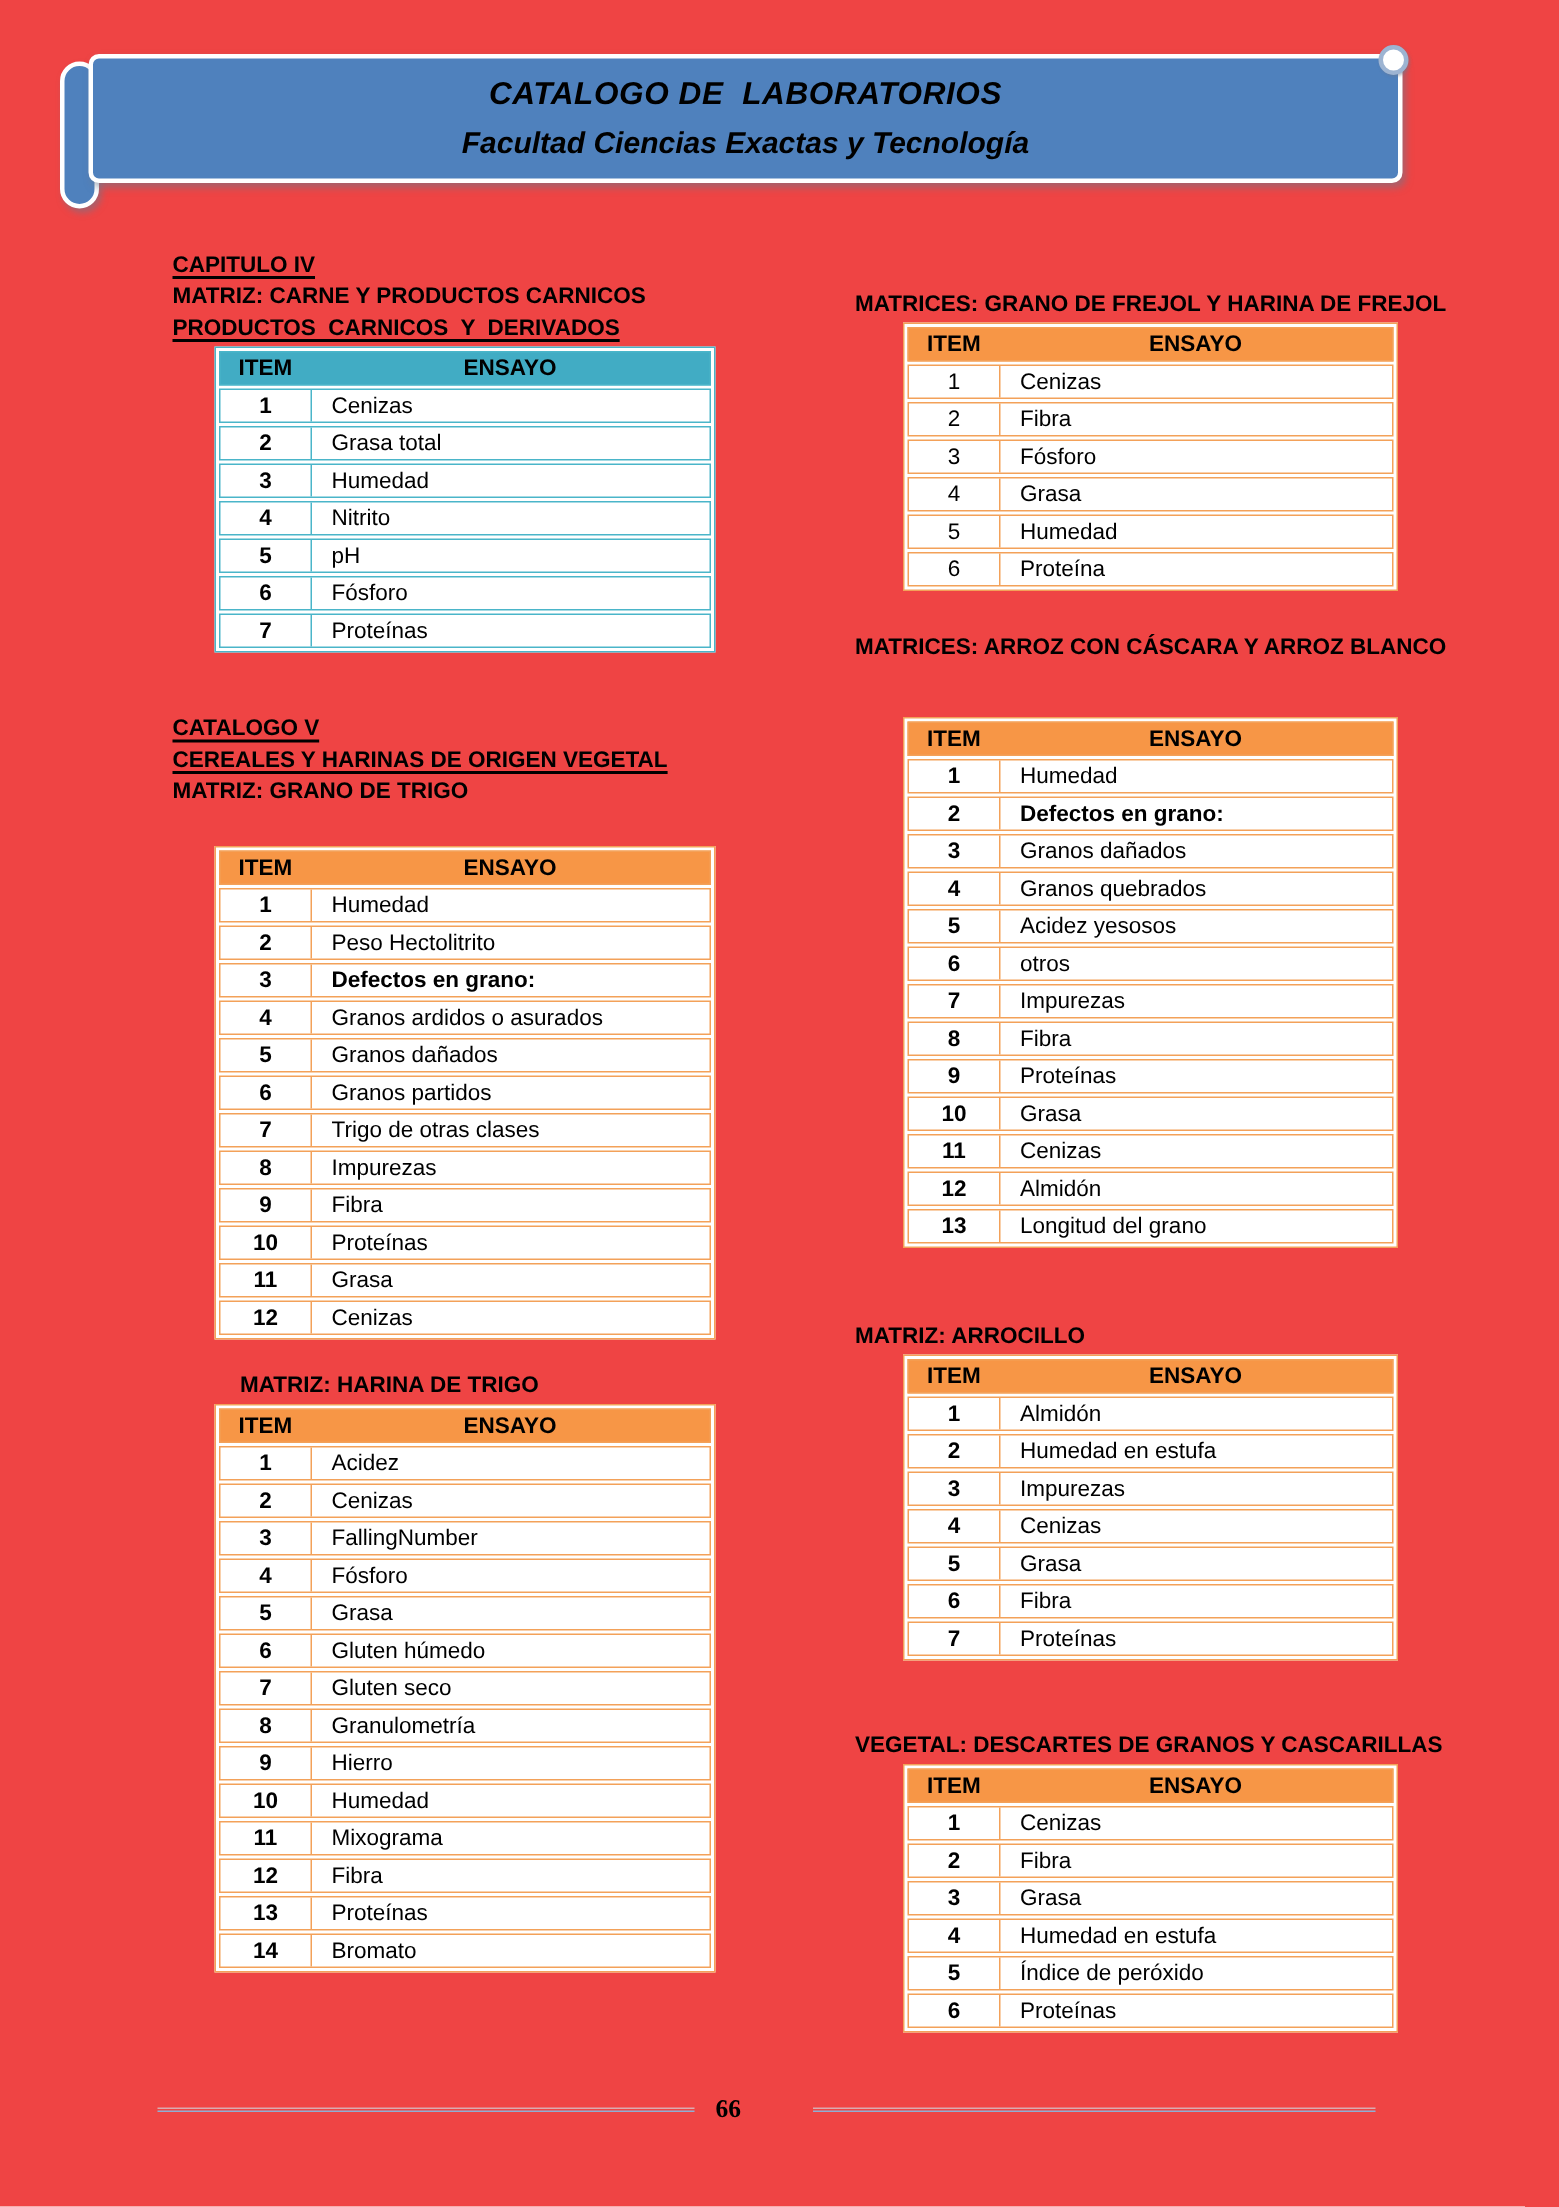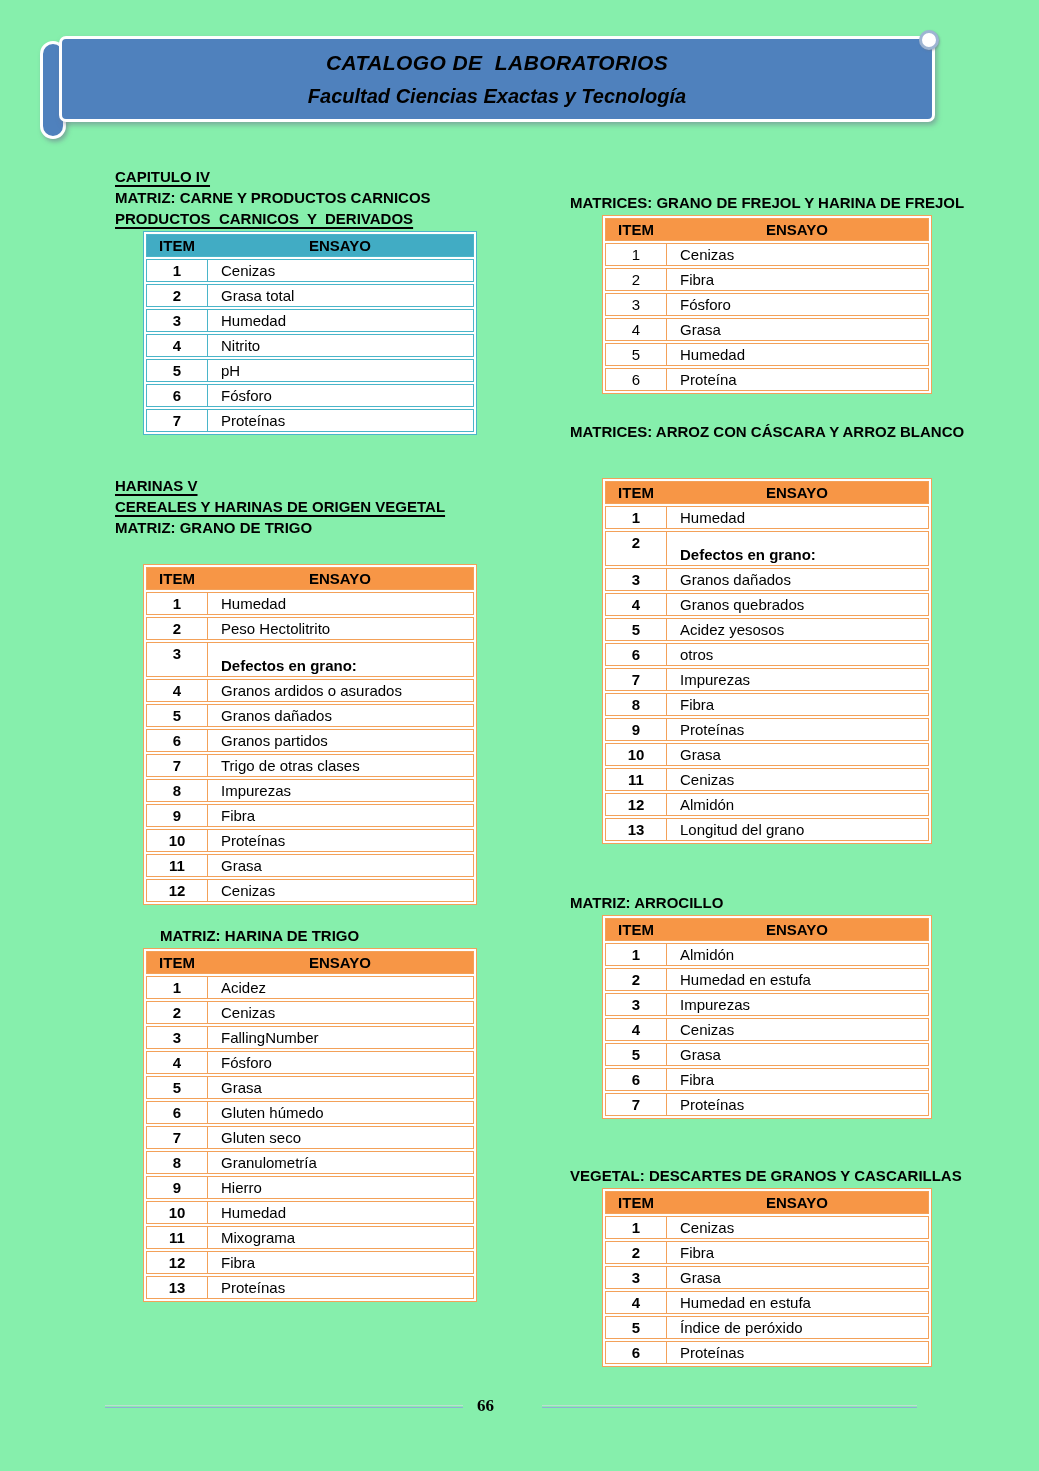--- a/index.html
+++ b/index.html
@@ -1,19 +1,19 @@
 <!DOCTYPE html>
 <html><head>
 <meta charset="utf-8">
 <style>
   html,body { margin:0; padding:0; background:#ffffff; }
   .page {
     position:relative;
     width:1039px; height:1471px;
-    background:#86efac;
+    background:#ef4444;
     font-family:"Liberation Sans", sans-serif;
     color:#000;
     overflow:hidden;
   }
 
   
   .banner { position:absolute; top:36px; left:40px; width:895px; height:100px; }
   .banner-tail {
     position:absolute; left:0; top:5px; width:20px; height:92px;
     background:#4F81BD; border:3px solid #fff; border-radius:13px;
@@ -84,21 +84,21 @@
   }
   .no-bold-items .cell-item { font-weight:normal; }
   .trow.header .cell-item { border-right:none; font-weight:bold; }
   .cell-ensayo {
     flex:1;
     padding-left:13px;
     font-size:15px; line-height:21px;
     white-space:pre-wrap;
   }
   .trow.header .cell-ensayo { padding-left:0; text-align:center; font-weight:bold; }
-  .cell-ensayo.bold { font-weight:bold;margin-top:12px; }
+  .cell-ensayo.bold { font-weight:bold; }
 
   
   .footer {
     position:absolute; top:1397px; left:105px; width:812px;
     display:flex; align-items:center;justify-content:flex-end;
   }
   .rule { border-top:1px solid #8fafd4; height:0; box-shadow:0 -2px 0 rgba(210,215,222,.7); }
   .rule-left  { width:358px; }
   .rule-right { flex:1; }
   .page-num {
@@ -157,21 +157,21 @@
               <div class="cell-item">6</div>
               <div class="cell-ensayo">Fósforo</div>
             </div>
             <div class="trow">
               <div class="cell-item">7</div>
               <div class="cell-ensayo">Proteínas</div>
             </div>
           </div>
         </div>
         <div class="block theme-orange" id="block-trigo">
-          <div class="heading underline">HARINAS V</div>
+          <div class="heading underline">CATALOGO V</div>
           <div class="heading underline">CEREALES Y HARINAS DE ORIGEN VEGETAL</div>
           <div class="heading">MATRIZ: GRANO DE TRIGO</div>
           <div class="matrix-table">
             <div class="trow header">
               <div class="cell-item">ITEM</div>
               <div class="cell-ensayo">ENSAYO</div>
             </div>
             <div class="trow">
               <div class="cell-item">1</div>
               <div class="cell-ensayo">Humedad</div>
@@ -273,20 +273,24 @@
               <div class="cell-item">11</div>
               <div class="cell-ensayo">Mixograma</div>
             </div>
             <div class="trow">
               <div class="cell-item">12</div>
               <div class="cell-ensayo">Fibra</div>
             </div>
             <div class="trow">
               <div class="cell-item">13</div>
               <div class="cell-ensayo">Proteínas</div>
+            </div>
+            <div class="trow">
+              <div class="cell-item">14</div>
+              <div class="cell-ensayo">Bromato</div>
             </div>
           </div>
         </div>
       </div>
     <div class="col col-right" id="col-right">
         <div class="block theme-orange" id="block-frejol">
           <div class="heading">MATRICES: GRANO DE FREJOL Y HARINA DE FREJOL</div>
           <div class="matrix-table no-bold-items">
             <div class="trow header">
               <div class="cell-item">ITEM</div>

